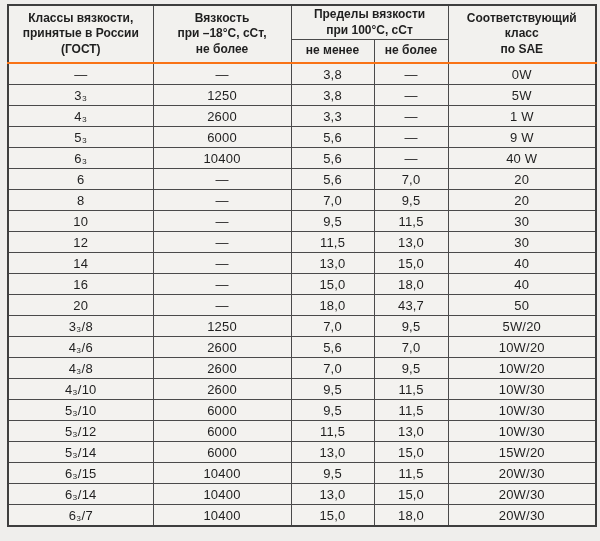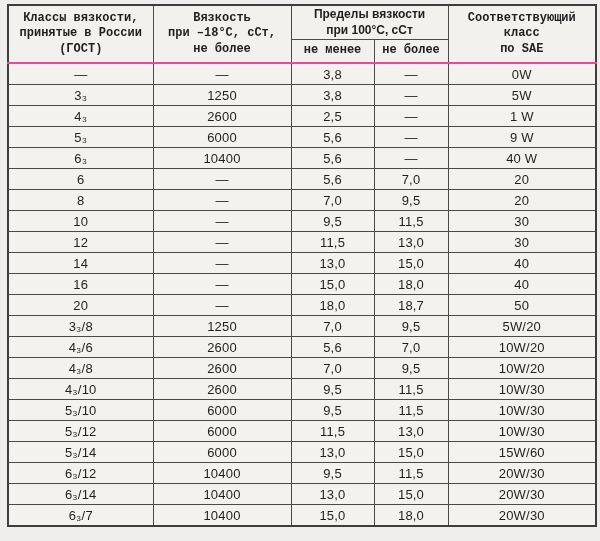--- a/index.html
+++ b/index.html
@@ -41,21 +41,21 @@
     font-size: 12px;
     font-weight: 700;
     line-height: 1.3;
     white-space: pre-line;
     padding: 1px 2px;
     background: #f2f1ee;
   }
   thead tr.group-row th { height: 31px; }
   thead tr.sub-row th { height: 20px; }
   thead tr.sub-row th,
-  thead th[rowspan] { border-bottom: 2px solid #ec4899; font-family: Liberation Mono, monospace; }
+  thead th[rowspan] { border-bottom: 2px solid #f97316; }
   table.visc td {
     font-size: 13px;
     height: 20px;
     padding: 0 2px;
     letter-spacing: 0.2px;
   }
 </style>
 </head>
 <body>
 
@@ -98,21 +98,21 @@
         <tr>
           <td>3₃</td>
           <td>1250</td>
           <td>3,8</td>
           <td>—</td>
           <td>5W</td>
         </tr>
         <tr>
           <td>4₃</td>
           <td>2600</td>
-          <td>2,5</td>
+          <td>3,3</td>
           <td>—</td>
           <td>1 W</td>
         </tr>
         <tr>
           <td>5₃</td>
           <td>6000</td>
           <td>5,6</td>
           <td>—</td>
           <td>9 W</td>
         </tr>
@@ -162,21 +162,21 @@
           <td>16</td>
           <td>—</td>
           <td>15,0</td>
           <td>18,0</td>
           <td>40</td>
         </tr>
         <tr>
           <td>20</td>
           <td>—</td>
           <td>18,0</td>
-          <td>18,7</td>
+          <td>43,7</td>
           <td>50</td>
         </tr>
         <tr>
           <td>3₃/8</td>
           <td>1250</td>
           <td>7,0</td>
           <td>9,5</td>
           <td>5W/20</td>
         </tr>
         <tr>
@@ -212,24 +212,24 @@
           <td>6000</td>
           <td>11,5</td>
           <td>13,0</td>
           <td>10W/30</td>
         </tr>
         <tr>
           <td>5₃/14</td>
           <td>6000</td>
           <td>13,0</td>
           <td>15,0</td>
-          <td>15W/60</td>
-        </tr>
-        <tr>
-          <td>6₃/12</td>
+          <td>15W/20</td>
+        </tr>
+        <tr>
+          <td>6₃/15</td>
           <td>10400</td>
           <td>9,5</td>
           <td>11,5</td>
           <td>20W/30</td>
         </tr>
         <tr>
           <td>6₃/14</td>
           <td>10400</td>
           <td>13,0</td>
           <td>15,0</td>

